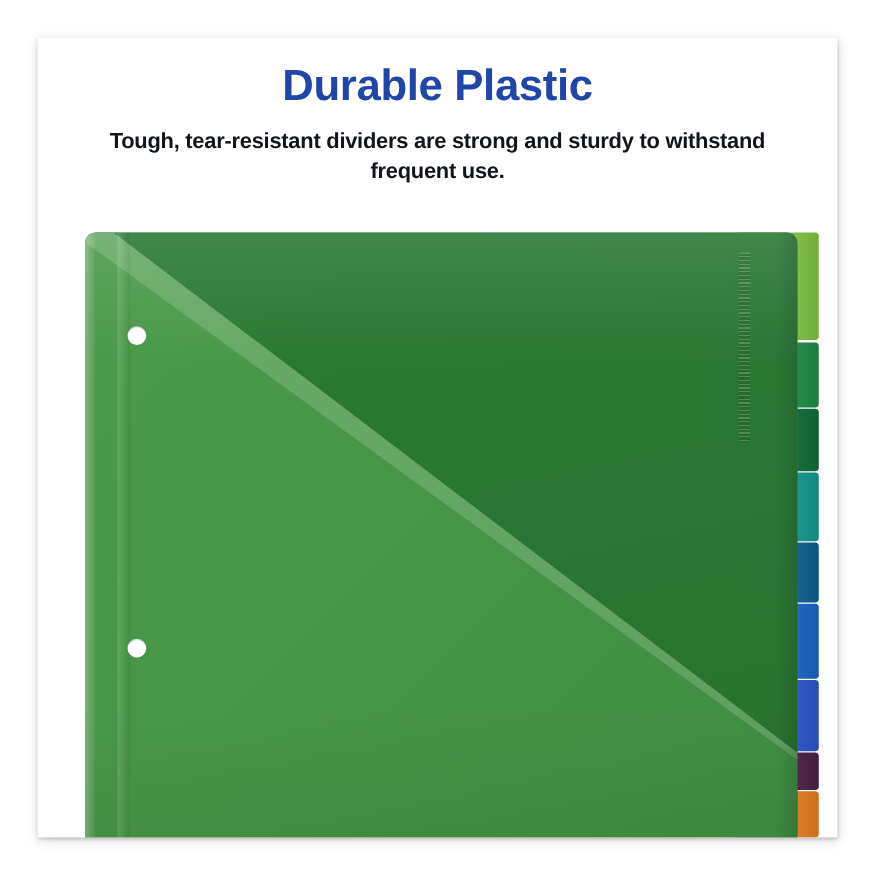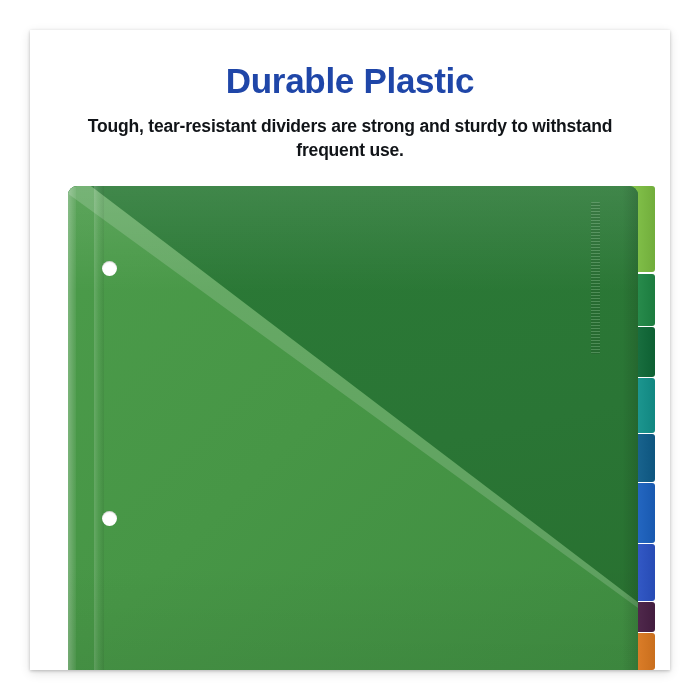--- a/index.html
+++ b/index.html
@@ -35,21 +35,21 @@
 
   
   .headline-block {
     position: absolute;
     left: 0;
     top: 18px;
     width: 640px;
     text-align: center;
   }
   .headline {
-    margin: 12px;
+    margin: 0;
     font-size: 35px;
     line-height: 42px;
     font-weight: bold;
     letter-spacing: -0.3px;
     color: #1f46a8;
     font-family: "Liberation Sans", sans-serif;
   }
   .subheadline {
     margin: 10px 0 0 0;
     font-size: 17.5px;

